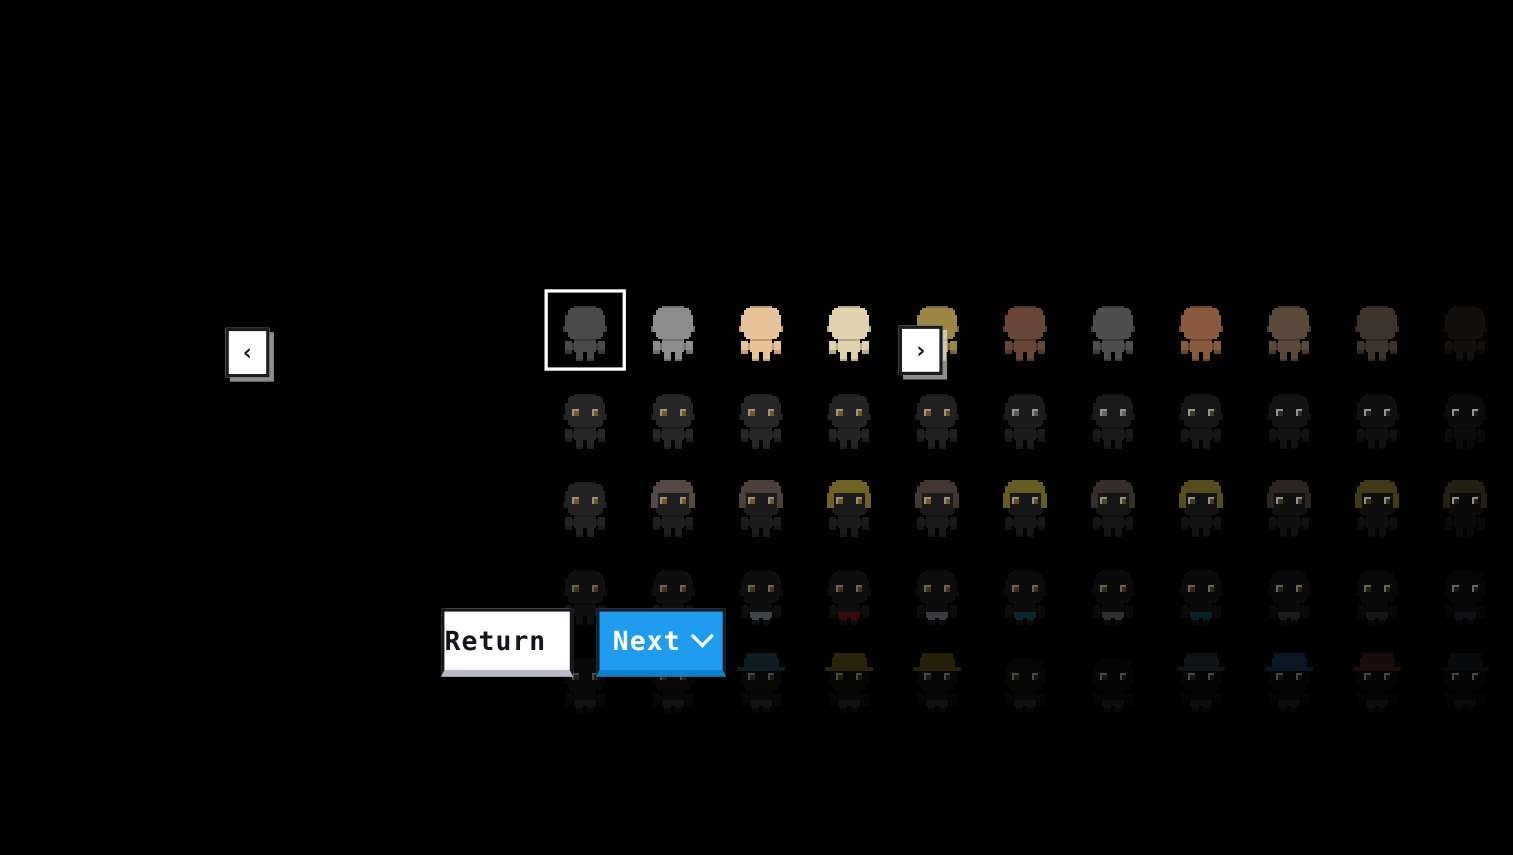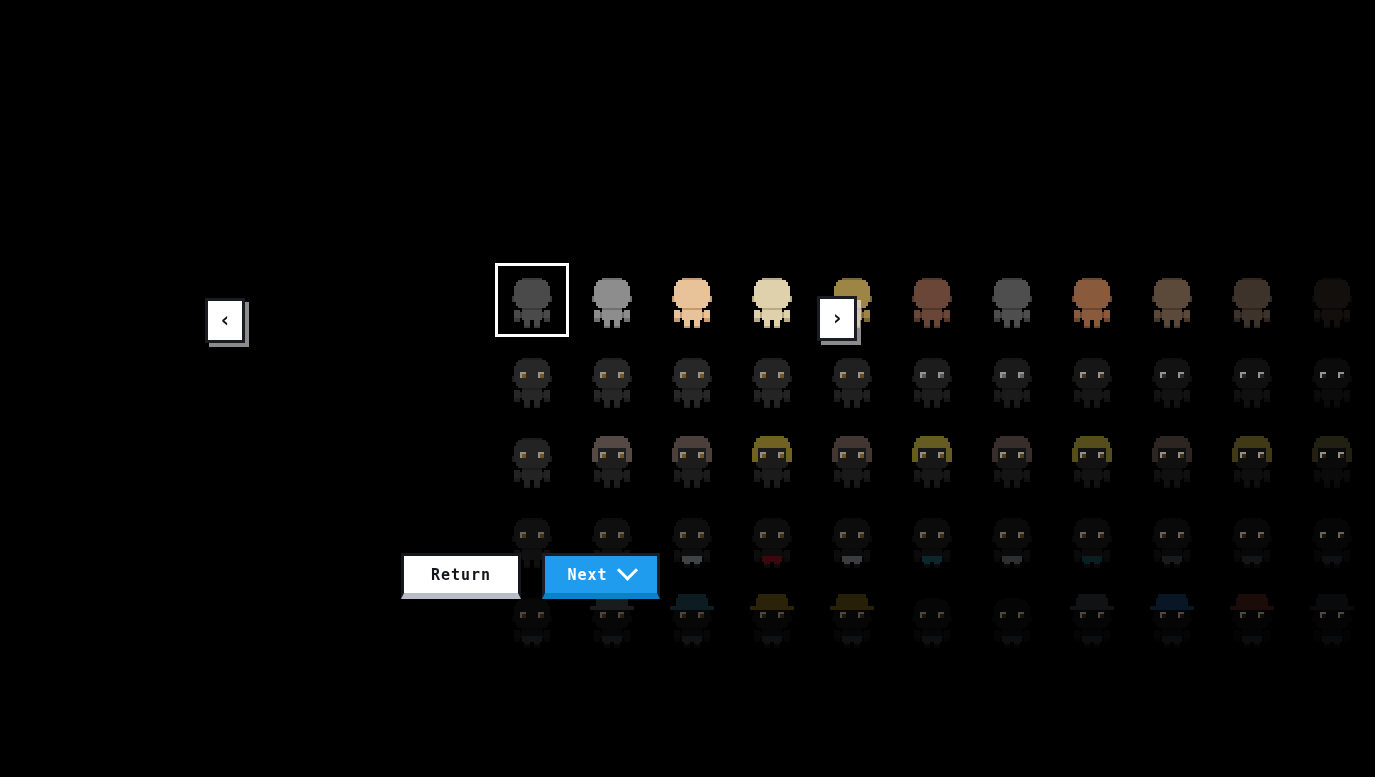--- a/index.html
+++ b/index.html
@@ -58,39 +58,39 @@
     font-family:"DejaVu Sans Mono", monospace;
     font-size:21px; font-weight:bold; color:#111318;
     line-height:1;
   }
   #arrow-prev { left:205px; top:298px; }
   #arrow-next { left:817px; top:296px; }
 
   
   #action-bar { position:absolute; left:401px; top:553px; height:45px; }
   .btn {
-    position:absolute; top:0; height:46px;
-    display:flex; align-items:center; justify-content:center;
+    position:absolute; top:0; height:62px;
+    display:flex; align-items:center; justify-content:flex-start;
     font-family:"DejaVu Sans Mono", monospace;
-    font-size:15px; font-weight:bold; letter-spacing:1px;
+    font-size:24px; font-weight:bold; letter-spacing:1px;
     cursor:pointer; white-space:nowrap;
   }
   #btn-return {
     left:0; width:120px;
     background:#ffffff; color:#13151a;
     border:3px solid #15171d;
     border-bottom:6px solid #b8bcc8;
   }
   #btn-next {
     left:141px; width:118px;
     background:#209cee; color:#ffffff;
     border:3px solid #1b1d24;
     border-bottom:6px solid #0f7fc7;
     gap:12px;
-    padding-left:0;
+    padding-left:12px;
   }
   #btn-next .caret {
     display:inline-block;
     width:15px; height:15px;
     border-right:3px solid #ffffff;
     border-bottom:3px solid #ffffff;
     transform:rotate(45deg) translate(-3px,-3px);
   }
 </style>
 </head>

